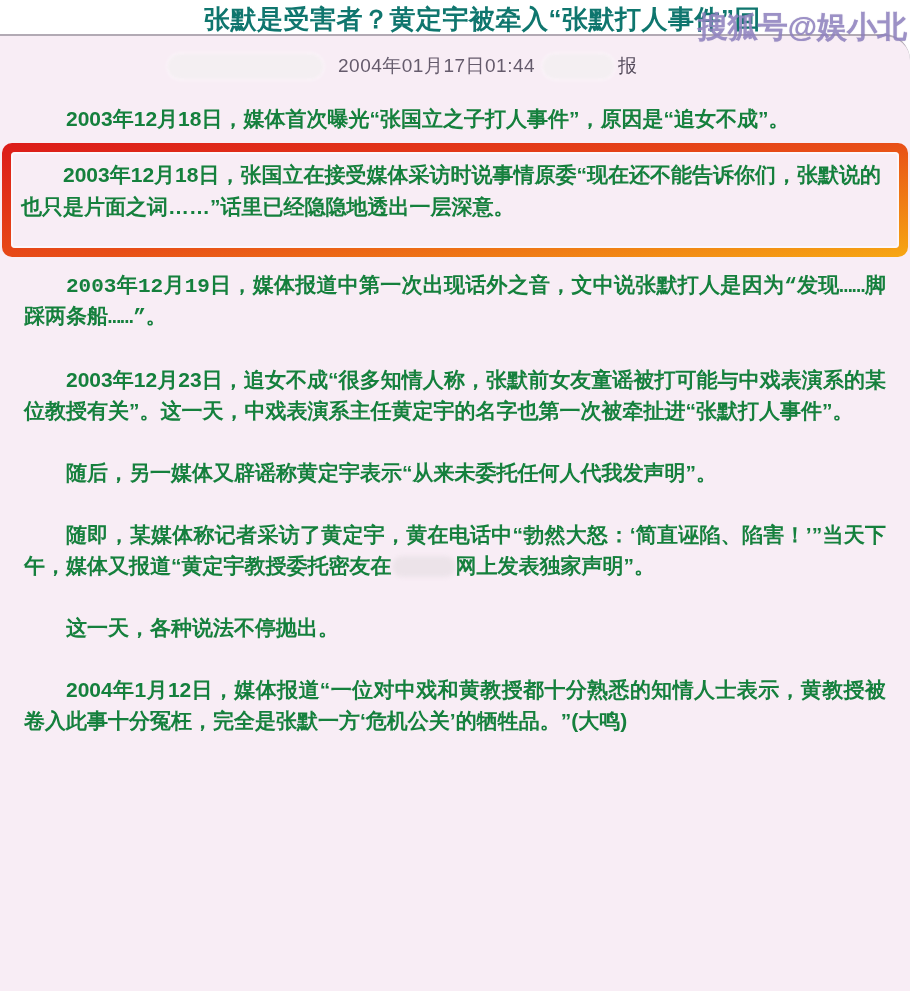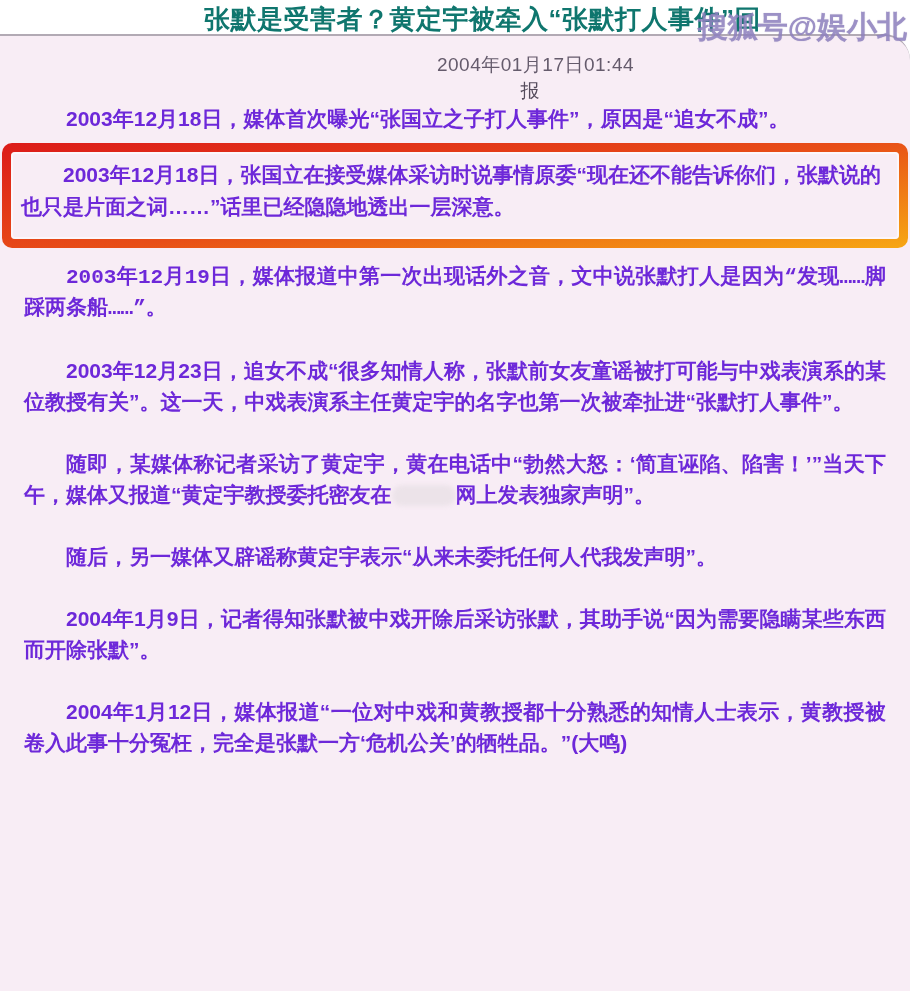--- a/index.html
+++ b/index.html
@@ -46,21 +46,20 @@
     border-top: 2px solid #b2aab4;
     border-top-right-radius: 26px;
     padding: 16px 22px 18px 22px;
   }
   
   .meta-row {
     display: flex;
     align-items: center;
     margin-left: 146px;
     height: 28px;
-    flex-direction: column;
   }
   .pill {
     display: inline-block;
     height: 25px;
     background: #f4eff2;
     border-radius: 13px;
     filter: blur(1.3px);
     box-shadow: 0 0 4px rgba(255,255,255,0.9);
   }
   .pill-lg { width: 155px; }
@@ -76,38 +75,38 @@
     color: #554c5c;
     margin-left: 4px;
   }
   
   .flow { position: relative; }
   .para {
     margin: 31px 2px 0 2px;
     font-size: 21px;
     line-height: 31px;
     font-weight: 700;
-    color: #6d28d9;
+    color: #15803d;
     text-indent: 2em;
     text-align: justify;
   }
   .flow > .para:first-child { margin-top: 23px; }
   
   .hl-box {
     margin: 9px -20px 0 -20px;
     padding: 9px;
     border-radius: 10px;
     background: linear-gradient(172deg, #dc1b19 0%, #e84e17 52%, #f7a713 100%);
   }
   .hl-box + .para { margin-top: 14px; font-family: Liberation Mono, monospace; }
   .hl-inner {
     background: #f8edf5;
     border-radius: 4px;
     box-shadow: inset 0 0 0 2px rgba(255,255,255,0.55);
-    padding: 7px 18px 16px 10px;
+    padding: 7px 18px 25px 10px;
   }
   .hl-inner .para {
     margin: 0;
     line-height: 32px;
   }
   
   .blur-chip {
     display: inline-block;
     width: 64px;
     height: 21px;
@@ -138,20 +137,20 @@
 
     <div class="flow" id="paragraphs">
         <p class="para">2003年12月18日，媒体首次曝光“张国立之子打人事件”，原因是“追女不成”。</p>
         <div class="hl-box">
           <div class="hl-inner">
             <p class="para">2003年12月18日，张国立在接受媒体采访时说事情原委“现在还不能告诉你们，张默说的也只是片面之词……”话里已经隐隐地透出一层深意。</p>
           </div>
         </div>
         <p class="para">2003年12月19日，媒体报道中第一次出现话外之音，文中说张默打人是因为“发现……脚踩两条船……”。</p>
         <p class="para">2003年12月23日，追女不成“很多知情人称，张默前女友童谣被打可能与中戏表演系的某位教授有关”。这一天，中戏表演系主任黄定宇的名字也第一次被牵扯进“张默打人事件”。</p>
+        <p class="para">随后，另一媒体又辟谣称黄定宇表示“从来未委托任何人代我发声明”。</p>
         <p class="para">随即，某媒体称记者采访了黄定宇，黄在电话中“勃然大怒：‘简直诬陷、陷害！’”当天下午，媒体又报道“黄定宇教授委托密友在<span class="blur-chip"></span>网上发表独家声明”。</p>
-        <p class="para">随后，另一媒体又辟谣称黄定宇表示“从来未委托任何人代我发声明”。</p>
-        <p class="para">2004年1月9日，记者得知张默被中戏开除后采访张默，其助手说“因为需要隐瞒某些东西而开除张默”。</p>
+        <p class="para">这一天，各种说法不停抛出。</p>
         <p class="para">2004年1月12日，媒体报道“一位对中戏和黄教授都十分熟悉的知情人士表示，黄教授被卷入此事十分冤枉，完全是张默一方‘危机公关’的牺牲品。”(大鸣)</p>
       </div>
 
   </div>
 </div>
 
 </body></html>

